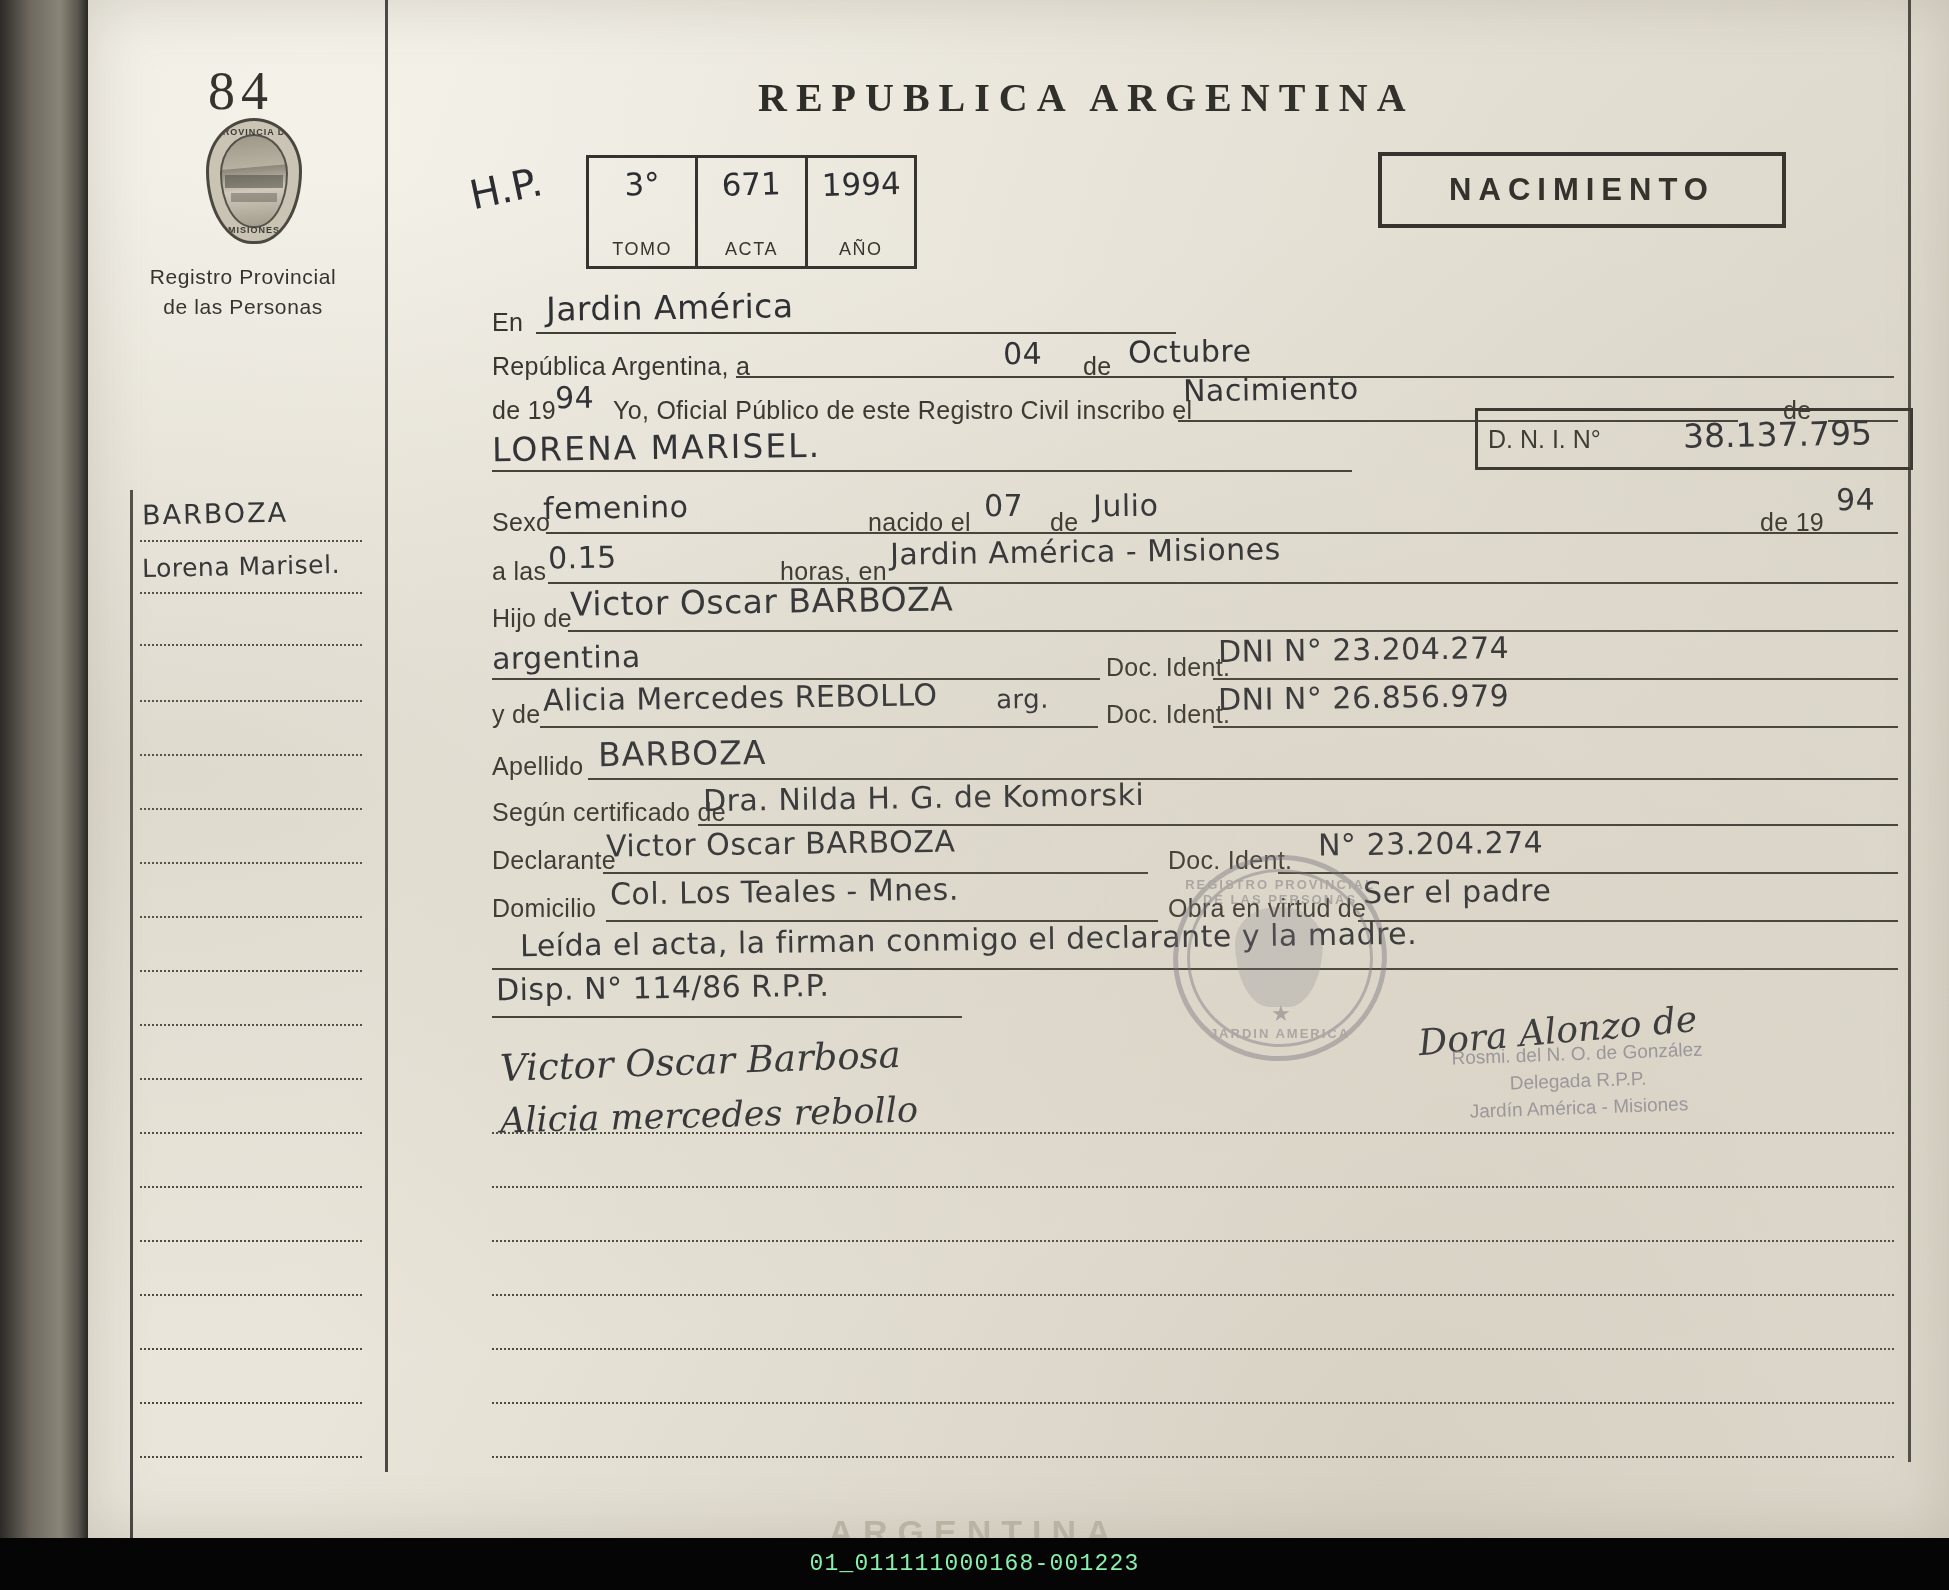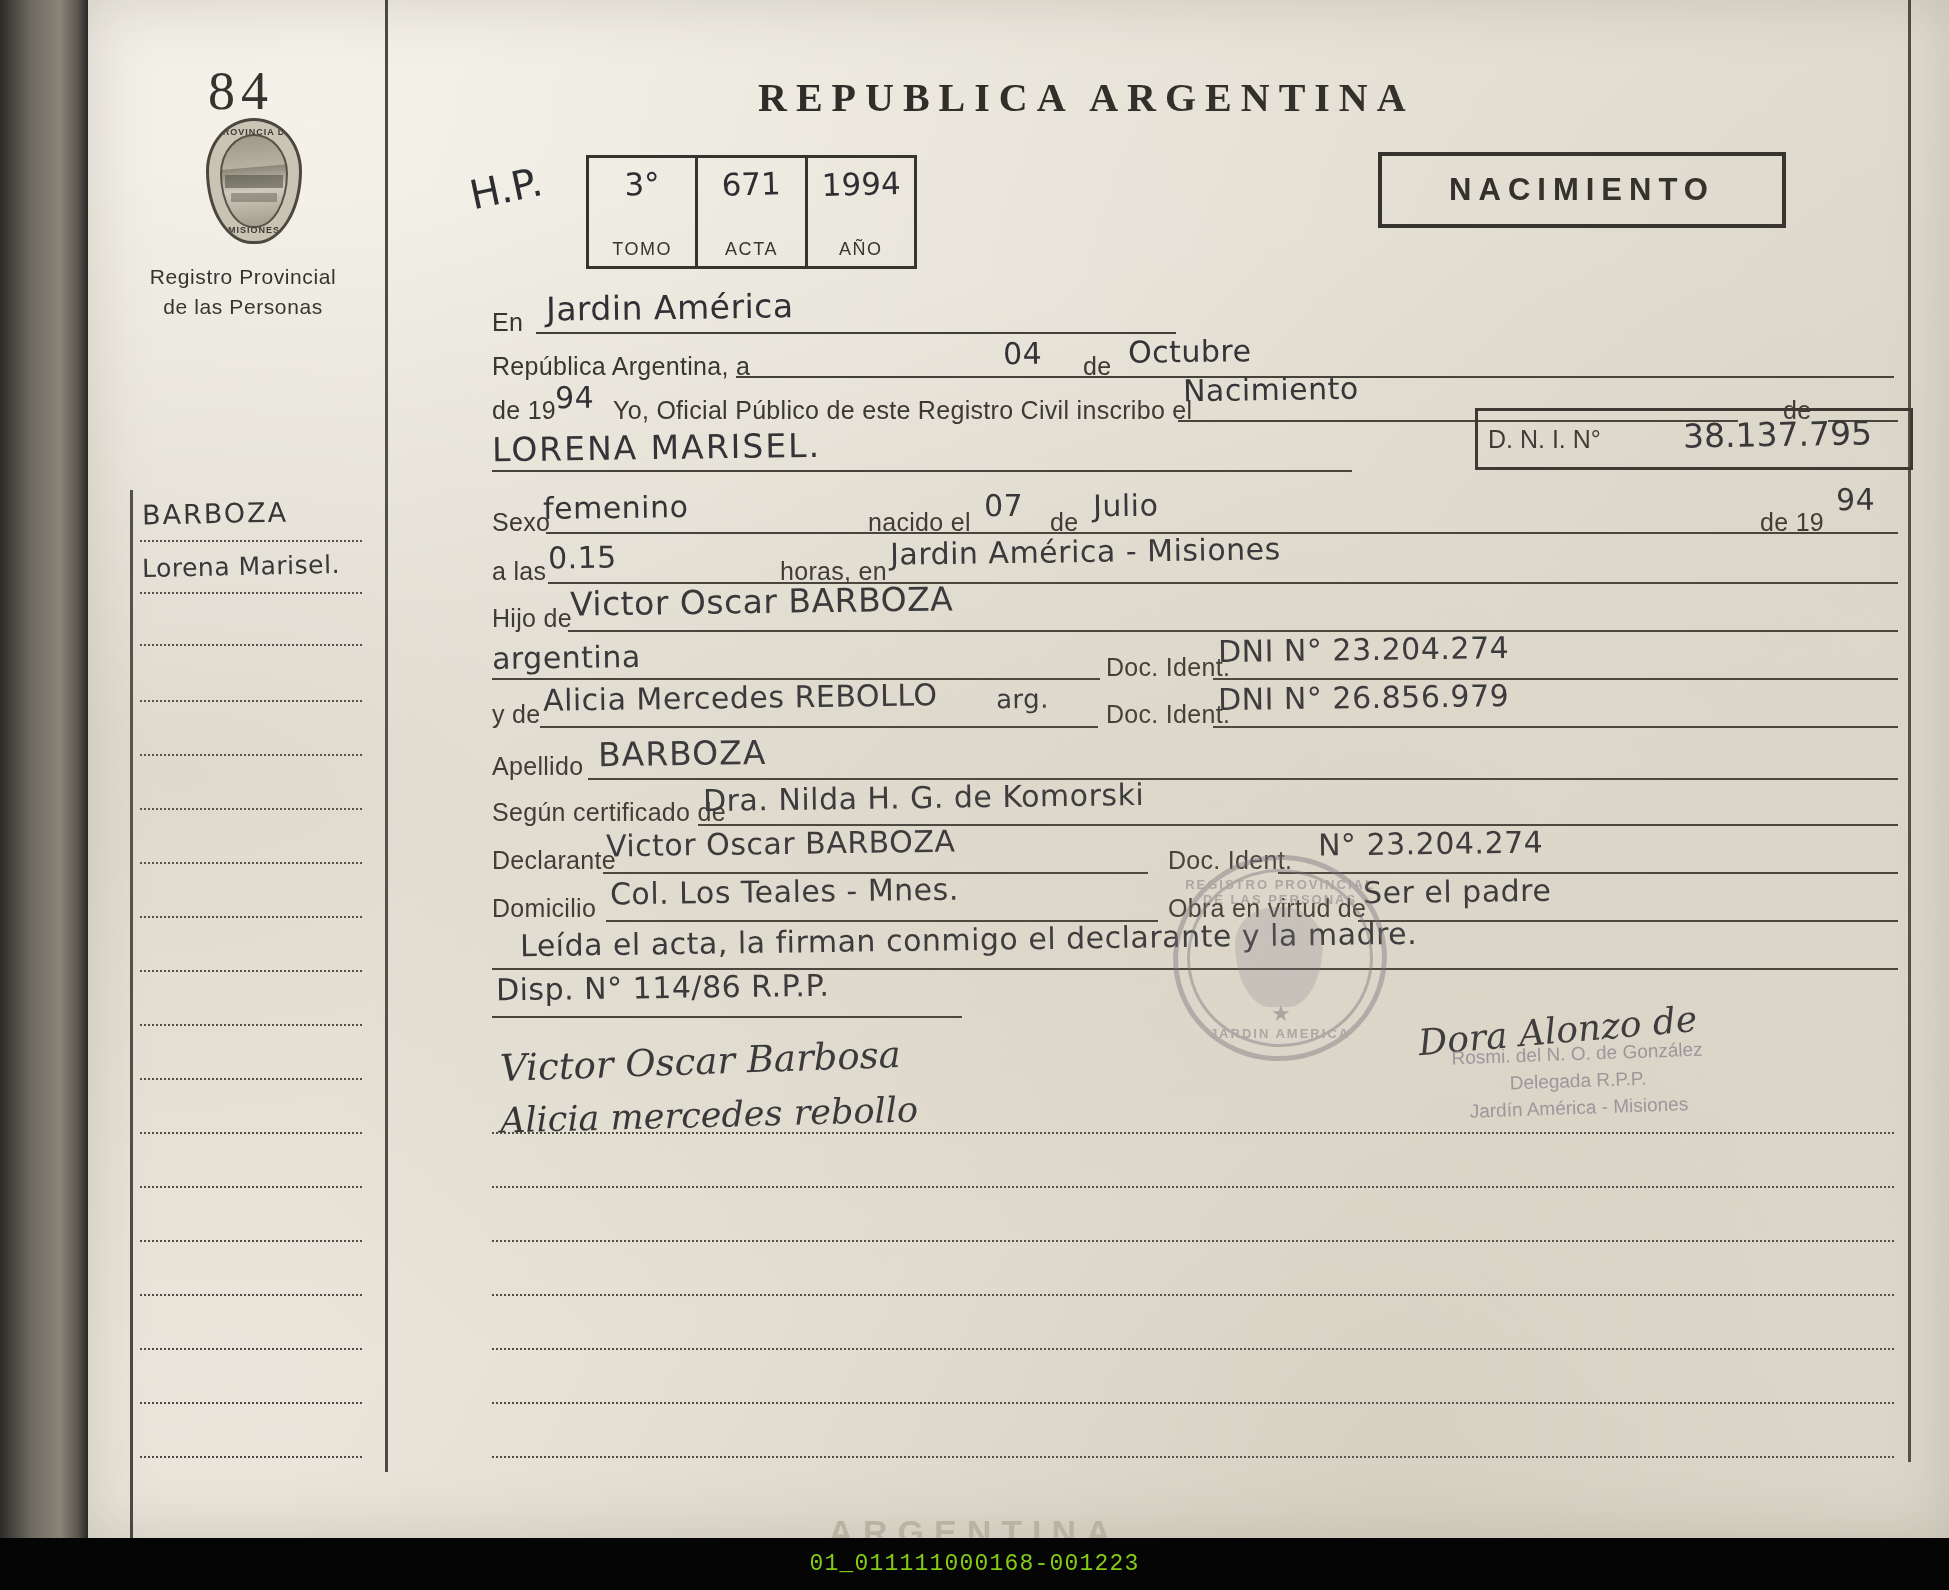--- a/index.html
+++ b/index.html
@@ -55,21 +55,21 @@
   }
 
   
   #footer-bar {
     position: absolute;
     left: 0;
     bottom: 0;
     width: 1949px;
     height: 52px;
     background: #050505;
-    color: #84cc16;
+    color: #86efac;
     display: flex;
     align-items: center;
     justify-content: center;
     font-family: "Liberation Mono", monospace;
     font-size: 23px;
     letter-spacing: 1.2px;
   }
 
   
   #peek-text {

